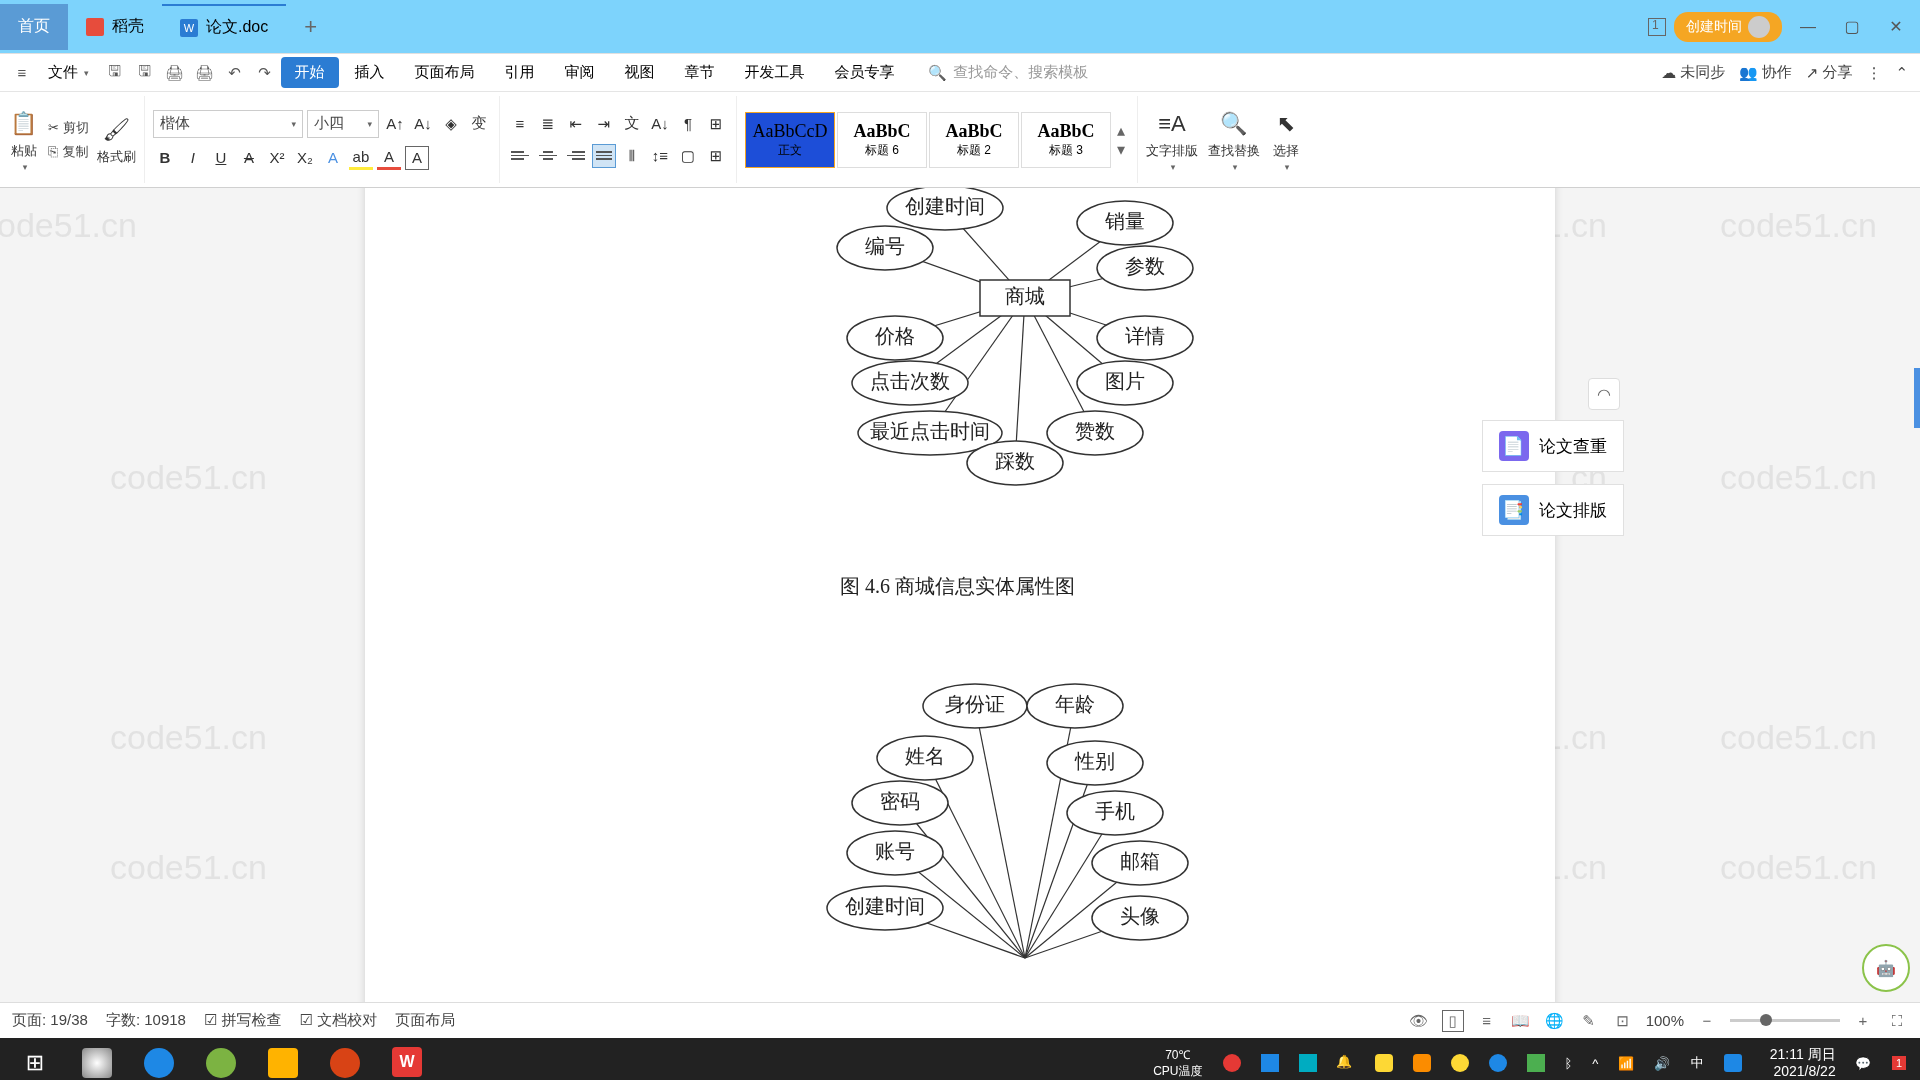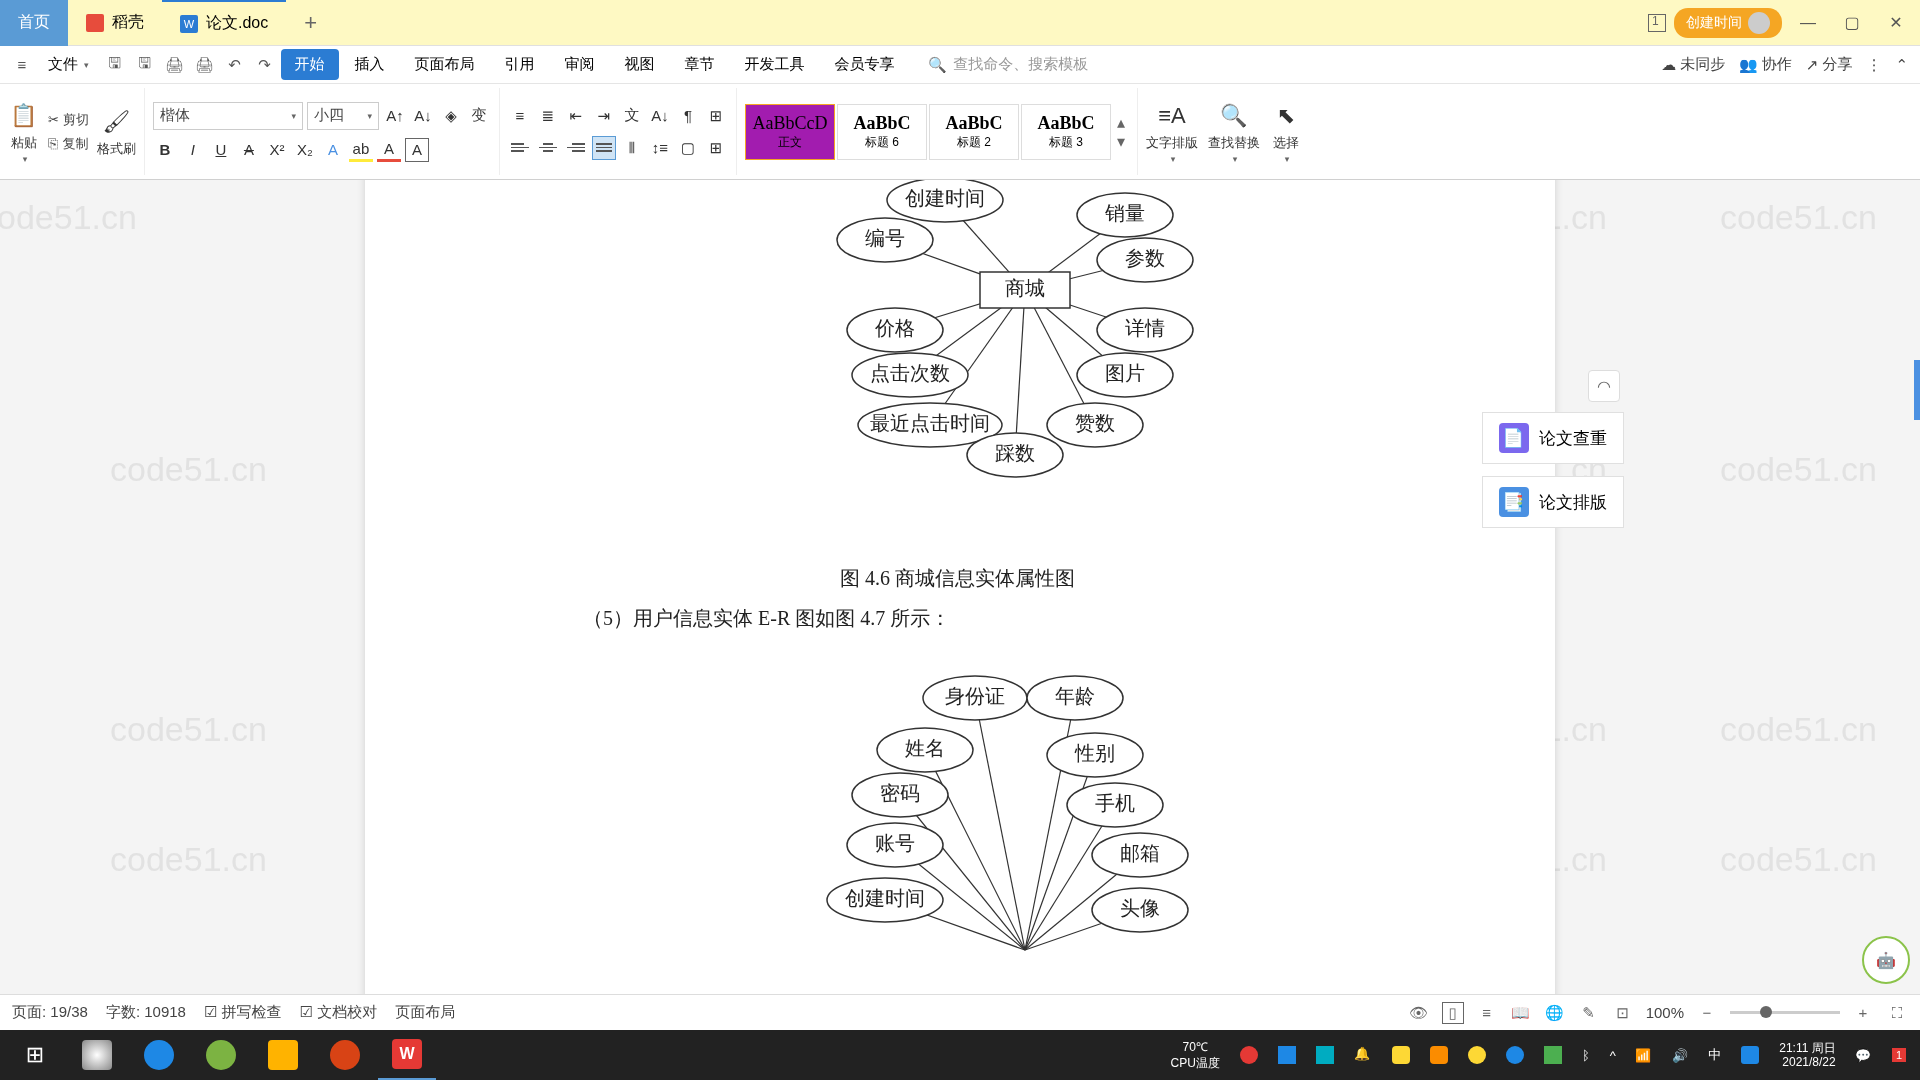--- a/index.html
+++ b/index.html
@@ -1,19 +1,19 @@
 <!DOCTYPE html>
 <html><head>
 <meta charset="utf-8">
 <style>
 * { margin: 0; padding: 0; box-sizing: border-box; font-family: "Microsoft YaHei", sans-serif; }
 body { width: 1920px; height: 1080px; overflow: hidden; background: #f0f0f0; }
 
 
-.titlebar { height: 46px; background: #fef9c3; display: flex; align-items: center; border-bottom: 1px solid #e0e0e0; }
+.titlebar { height: 54px; background: #7dd3fc; display: flex; align-items: center; border-bottom: 1px solid #e0e0e0; }
 .tab { height: 46px; padding: 0 18px; display: flex; align-items: center; gap: 8px; font-size: 16px; cursor: pointer; }
 .tab.home { background: #5a9bd5; color: #fff; font-weight: 500; }
 .tab-icon { width: 18px; height: 18px; display: inline-block; }
 .tab-icon.doc { background: #2b7cd3; border-radius: 2px; color:#fff; font-size:11px; line-height:18px; text-align:center; }
 .tab-icon.daoke { background: #e74c3c; border-radius: 2px; }
 .tab.newtab { font-size: 22px; color: #666; }
 .titlebar-right { margin-left: auto; display: flex; align-items: center; gap: 8px; padding-right: 6px; }
 .rect-icon { width:18px; height:18px; border:1.5px solid #666; display:inline-block; position:relative; }
 .rect-icon::after { content:"1"; position:absolute; top:-1px; left:3px; font-size:12px; color:#666; }
 .login-btn { background: #f5a623; color:#fff; padding: 4px 12px; border-radius: 14px; font-size:14px; display:flex; align-items:center; gap:6px;}
@@ -44,21 +44,21 @@
 .fmt-btn { width:24px; height:24px; display:inline-flex; align-items:center; justify-content:center; font-size:15px; color:#333; cursor:pointer; }
 .fmt-btn.bold { font-weight:bold; }
 .fmt-btn.italic { font-style:italic; }
 .fmt-btn.under { text-decoration:underline; }
 .fmt-btn.strike { text-decoration:line-through; }
 .align-btn { width:24px; height:24px; display:flex; flex-direction:column; justify-content:center; gap:2px; padding:3px; cursor:pointer; }
 .align-btn.active { background:#d0e4f5; border:1px solid #5a9bd5; }
 .al-line { height:1.5px; background:#555; }
 .style-box { width:90px; height:56px; border:1px solid #ddd; display:flex; flex-direction:column; align-items:center; justify-content:center; font-size:12px; cursor:pointer; }
 .style-box .prev { font-size:18px; font-family:serif; }
-.style-box.active { border-color:#f5a623; background:#a21caf; }
+.style-box.active { border-color:#f5a623; background:#1d4ed8; }
 .dd { font-size:9px; color:#666; margin-left:2px; }
 
 
 .canvas-wrap { position:relative; height: calc(1080px - 46px - 38px - 96px - 36px - 50px); background:#f4f4f4; overflow:hidden; }
 .page { position:absolute; left:50%; transform:translateX(-50%); top:-10px; width:1190px; background:#fff; box-shadow:0 2px 8px rgba(0,0,0,0.15); height:1200px; }
 .watermark { position:absolute; color:rgba(100,100,100,0.12); font-size:34px; font-weight:400; pointer-events:none; }
 .doc-svg { position:absolute; }
 .doc-text { position:absolute; font-family:"SimSun", serif; }
 .center-red { color:#e04040; font-size:36px; font-weight:500; letter-spacing:2px; }
 .caption { font-size:20px; color:#222; }
@@ -83,21 +83,21 @@
 .zoom-slider { width:110px; height:3px; background:#ccc; position:relative; }
 .zoom-slider::after { content:""; position:absolute; width:12px; height:12px; background:#666; border-radius:50%; top:-5px; left:30px; }
 
 
 .taskbar { height:50px; background:#222; display:flex; align-items:center; padding:0 6px; gap:4px; }
 .tb-btn { width:58px; height:50px; display:flex; align-items:center; justify-content:center; color:#fff; cursor:pointer; }
 .tb-btn.start { font-size:22px; }
 .tb-icon { width:30px; height:30px; border-radius:4px; }
 .tb-right { margin-left:auto; display:flex; align-items:center; gap:20px; color:#fff; font-size:13px; padding-right:8px; }
 .tray-icon { width:18px; height:18px; display:inline-block; }
-.clock { text-align:right; line-height:1.2; font-size:12px; }
+.clock { text-align:right; line-height:1.2; font-size:14px;margin-left:8px; }
 .ellipse { fill:#fff; stroke:#333; stroke-width:1.5; }
 .rect-node { fill:#fff; stroke:#333; stroke-width:1.5; }
 .edge { stroke:#333; stroke-width:1.2; }
 .nlabel { font-family:"SimSun",serif; font-size:20px; fill:#222; text-anchor:middle; dominant-baseline:middle; }
 </style>
 </head>
 <body>
 
 <div class="titlebar">
   <div class="tab home">首页</div>
@@ -345,21 +345,20 @@
         <text class="nlabel" x="380" y="215">图片</text>
       <ellipse class="ellipse" cx="185" cy="265" rx="72" ry="22"></ellipse>
         <text class="nlabel" x="185" y="265">最近点击时间</text>
       <ellipse class="ellipse" cx="350" cy="265" rx="48" ry="22"></ellipse>
         <text class="nlabel" x="350" y="265">赞数</text>
       <ellipse class="ellipse" cx="270" cy="295" rx="48" ry="22"></ellipse>
         <text class="nlabel" x="270" y="295">踩数</text>
     </svg>
 
     <div class="doc-text caption" style="left:475px; top:395px;">图 4.6  商城信息实体属性图</div>
-    <div class="doc-text body-text" style="left:218px; top:435px;">（5）用户信息实体 E-R 图如图 4.7 所示：</div>
 
     <svg class="doc-svg" width="560" height="300" style="left:380px; top:490px;">
       <line class="edge" x1="280" y1="290" x2="230" y2="38"></line>
       <line class="edge" x1="280" y1="290" x2="330" y2="38"></line>
       <line class="edge" x1="280" y1="290" x2="180" y2="90"></line>
       <line class="edge" x1="280" y1="290" x2="350" y2="95"></line>
       <line class="edge" x1="280" y1="290" x2="155" y2="135"></line>
       <line class="edge" x1="280" y1="290" x2="370" y2="145"></line>
       <line class="edge" x1="280" y1="290" x2="150" y2="185"></line>
       <line class="edge" x1="280" y1="290" x2="395" y2="195"></line>

